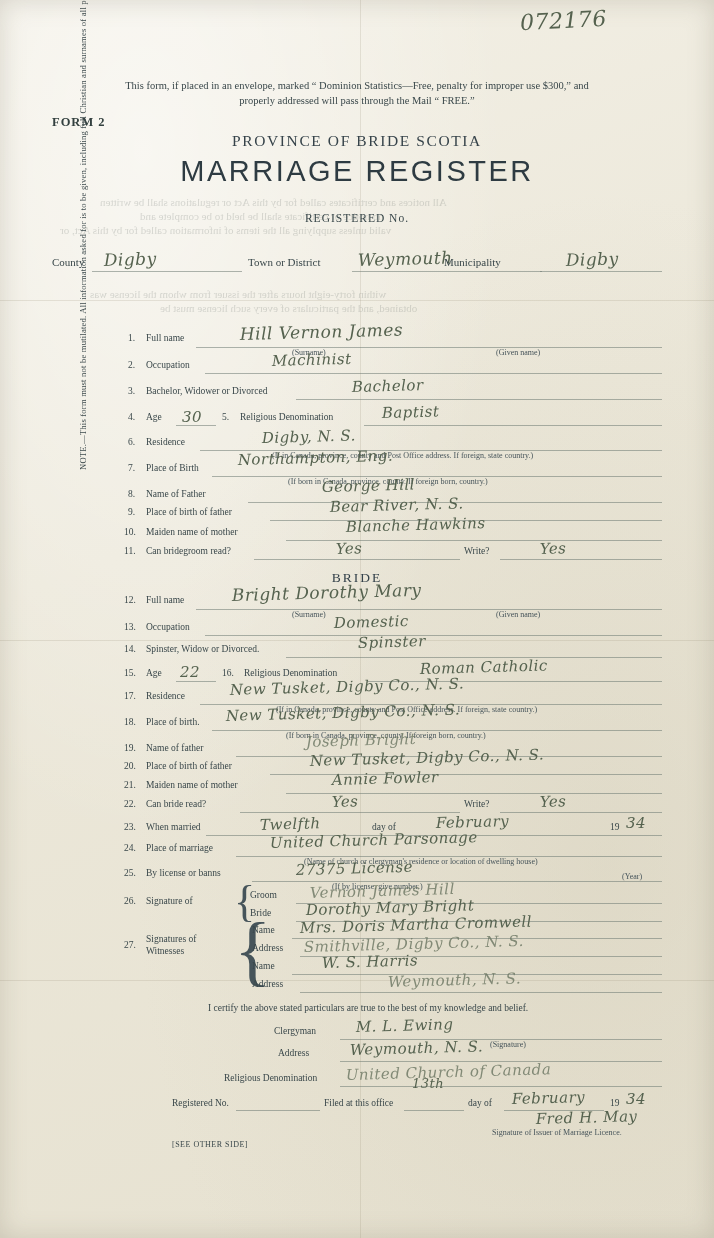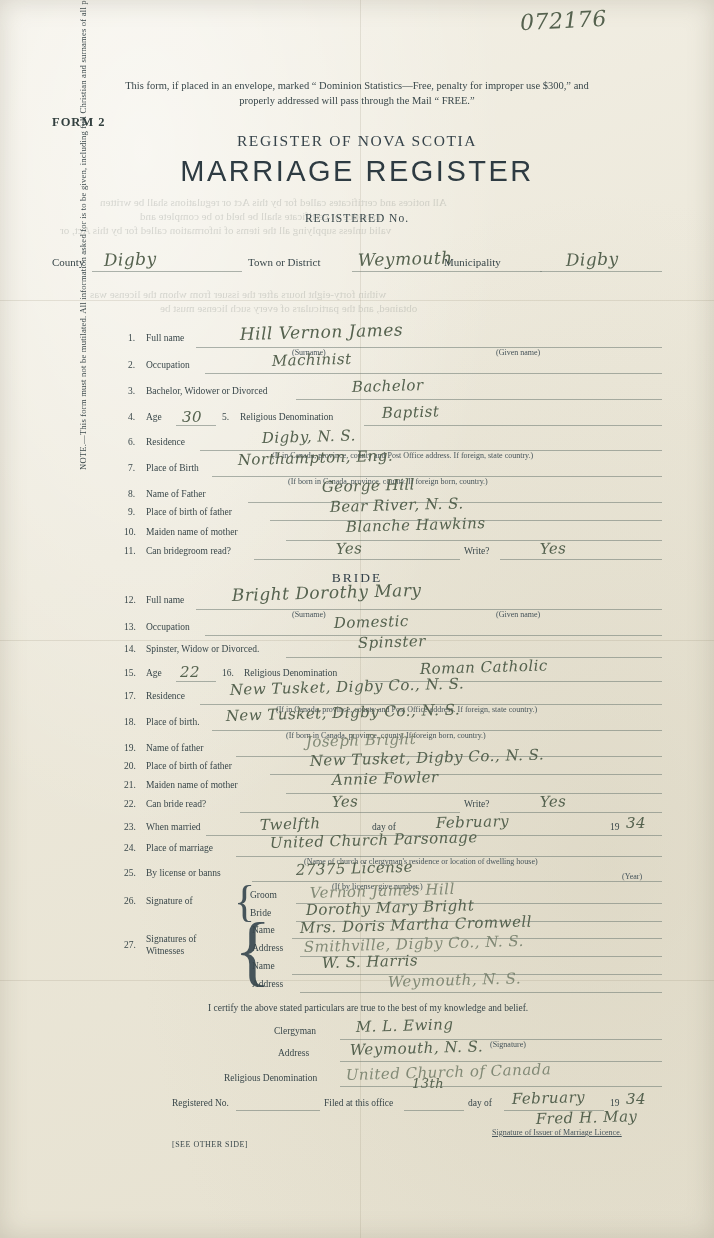--- a/index.html
+++ b/index.html
@@ -209,21 +209,21 @@
     <div class="ghost" style="top:302px; left:160px;">obtained, and the particulars of every such license must be</div>
 
     <div class="topnum hand">072176</div>
 
     <div class="envnote printed">
       <div>This form, if placed in an envelope, marked “ Dominion Statistics—Free, penalty for improper use $300,” and</div>
       <div>properly addressed will pass through the Mail “ FREE.”</div>
     </div>
 
     <div class="form2 printed">FORM 2</div>
-    <div class="province printed">REGISTER OF NOVA SCOTIA</div>
+    <div class="province printed">PROVINCE OF BRIDE SCOTIA</div>
     <div class="mrtitle printed">MARRIAGE REGISTER</div>
     <div class="regno printed">REGISTERED No.</div>
 
     <div class="lbl printed med" style="top:256px; left:52px;">County</div>
     <div class="line" style="top:271px; left:92px; width:150px;"></div>
     <div class="hand lg rot" style="position:absolute; top:250px; left:104px;">Digby</div>
 
     <div class="lbl printed med" style="top:256px; left:248px;">Town or District</div>
     <div class="line" style="top:271px; left:352px; width:190px;"></div>
     <div class="hand lg rot" style="position:absolute; top:250px; left:358px;">Weymouth</div>
@@ -436,19 +436,19 @@
     <div class="lbl printed small" style="top:1098px; left:324px;">Filed at this office</div>
     <div class="line" style="top:1110px; left:404px; width:60px;"></div>
     <div class="hand sm" style="position:absolute; top:1076px; left:412px;">13th</div>
     <div class="lbl printed small" style="top:1098px; left:468px;">day of</div>
     <div class="line" style="top:1110px; left:504px; width:100px;"></div>
     <div class="hand md rot" style="position:absolute; top:1090px; left:512px;">February</div>
     <div class="lbl printed small" style="top:1098px; left:610px;">19</div>
     <div class="hand md" style="position:absolute; top:1090px; left:626px;">34</div>
 
     <div class="hand md rot" style="position:absolute; top:1110px; left:536px;">Fred H. May</div>
-    <div class="sub printed" style="top:1128px; left:492px;text-decoration:underline;">Signature of Issuer of Marriage Licence.</div>
+    <div class="sub printed" style="top:1128px; left:492px;">Signature of Issuer of Marriage Licence.</div>
 
     <div class="seeother printed">[SEE OTHER SIDE]</div>
   </div>
 
   <div class="edge-shadow"></div>
 </div>
 
 </body></html>

